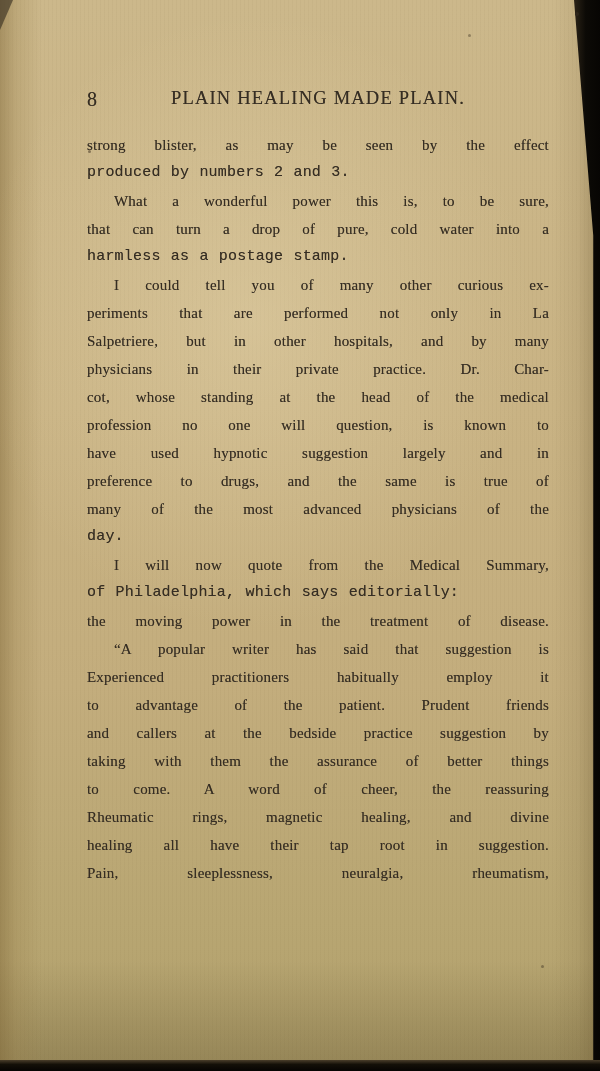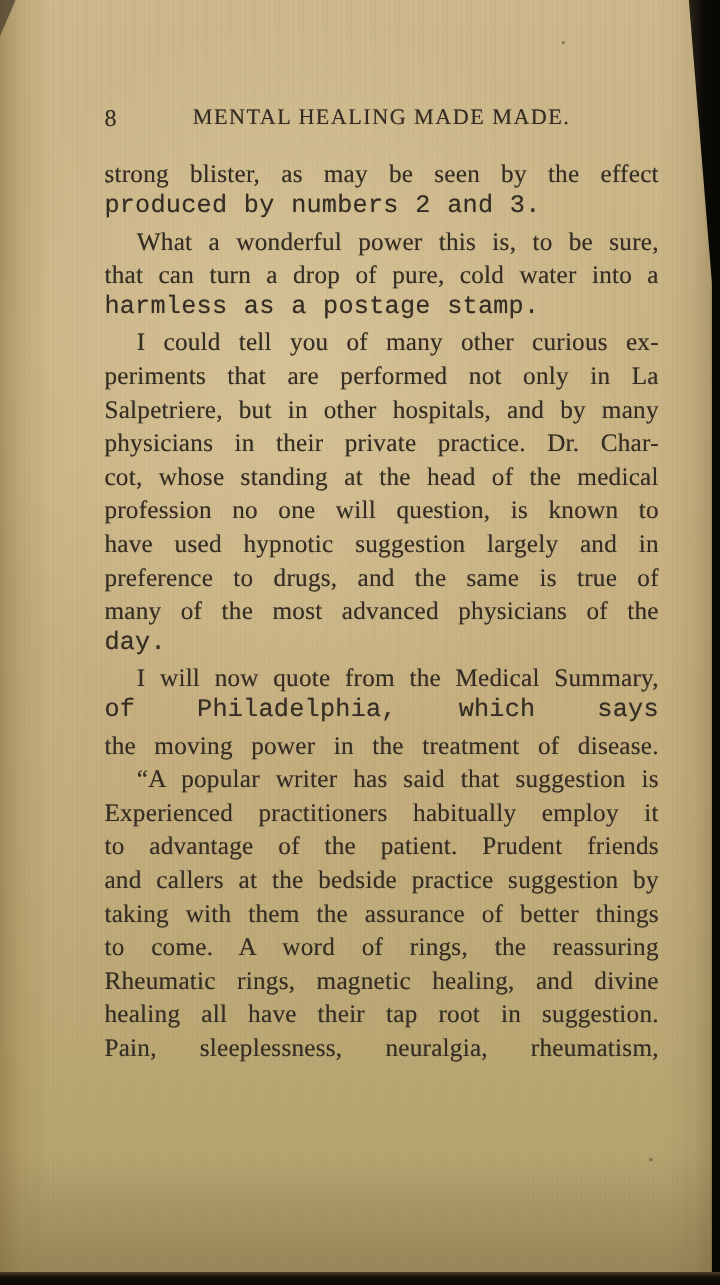--- a/index.html
+++ b/index.html
@@ -75,21 +75,21 @@
     letter-spacing: 1.2px;
     white-space: nowrap;
   }
 
   .text-block {
     position: absolute;
     left: 87px; top: 131px;
     width: 462px;
   }
   .line {
-    font-size: 21px;
+    font-size: 15px;
     line-height: 28px;
     letter-spacing: 0.2px;
     word-spacing: 1px;
     text-align: justify;
     text-align-last: justify;
     white-space: normal;
     overflow: hidden;
     height: 28px;
   }
   .line.no-just { text-align-last: left; font-family: Liberation Mono, monospace; }
@@ -103,21 +103,21 @@
   <div class="edge-right"></div>
   <div class="edge-bottom"></div>
   <div class="corner-tl"></div>
   <div class="speck s1"></div>
   <div class="speck s2"></div>
   <div class="speck s3"></div>
   <div class="speck s4"></div>
 
   <div class="running-head ink">
     <span class="page-number">8</span>
-    <span class="running-title">MENTAL HEALING MADE MADE.</span>
+    <span class="running-title">PLAIN HEALING MADE PLAIN.</span>
   </div>
 
   <div class="text-block ink">
 
   <div class="line">strong blister, as may be seen by the effect</div>
       <div class="line no-just">produced by numbers 2 and 3.</div>
       <div class="line indent">What a wonderful power this is, to be sure,</div>
       <div class="line">that can turn a drop of pure, cold water into a</div>
       <div class="line no-just">harmless as a postage stamp.</div>
       <div class="line indent">I could tell you of many other curious ex-</div>
@@ -131,19 +131,19 @@
       <div class="line">many of the most advanced physicians of the</div>
       <div class="line no-just">day.</div>
       <div class="line indent">I will now quote from the Medical Summary,</div>
       <div class="line no-just">of Philadelphia, which says editorially:</div>
       <div class="line">the moving power in the treatment of disease.</div>
       <div class="line indent">“A popular writer has said that suggestion is</div>
       <div class="line">Experienced practitioners habitually employ it</div>
       <div class="line">to advantage of the patient.  Prudent friends</div>
       <div class="line">and callers at the bedside practice suggestion by</div>
       <div class="line">taking with them the assurance of better things</div>
-      <div class="line">to come.  A word of rings, the reassuring</div>
+      <div class="line">to come.  A word of cheer, the reassuring</div>
       <div class="line">Rheumatic rings, magnetic healing, and divine</div>
       <div class="line">healing all have their tap root in suggestion.</div>
       <div class="line">Pain, sleeplessness, neuralgia, rheumatism,</div>
     </div>
 
 </div>
 
 </body></html>

